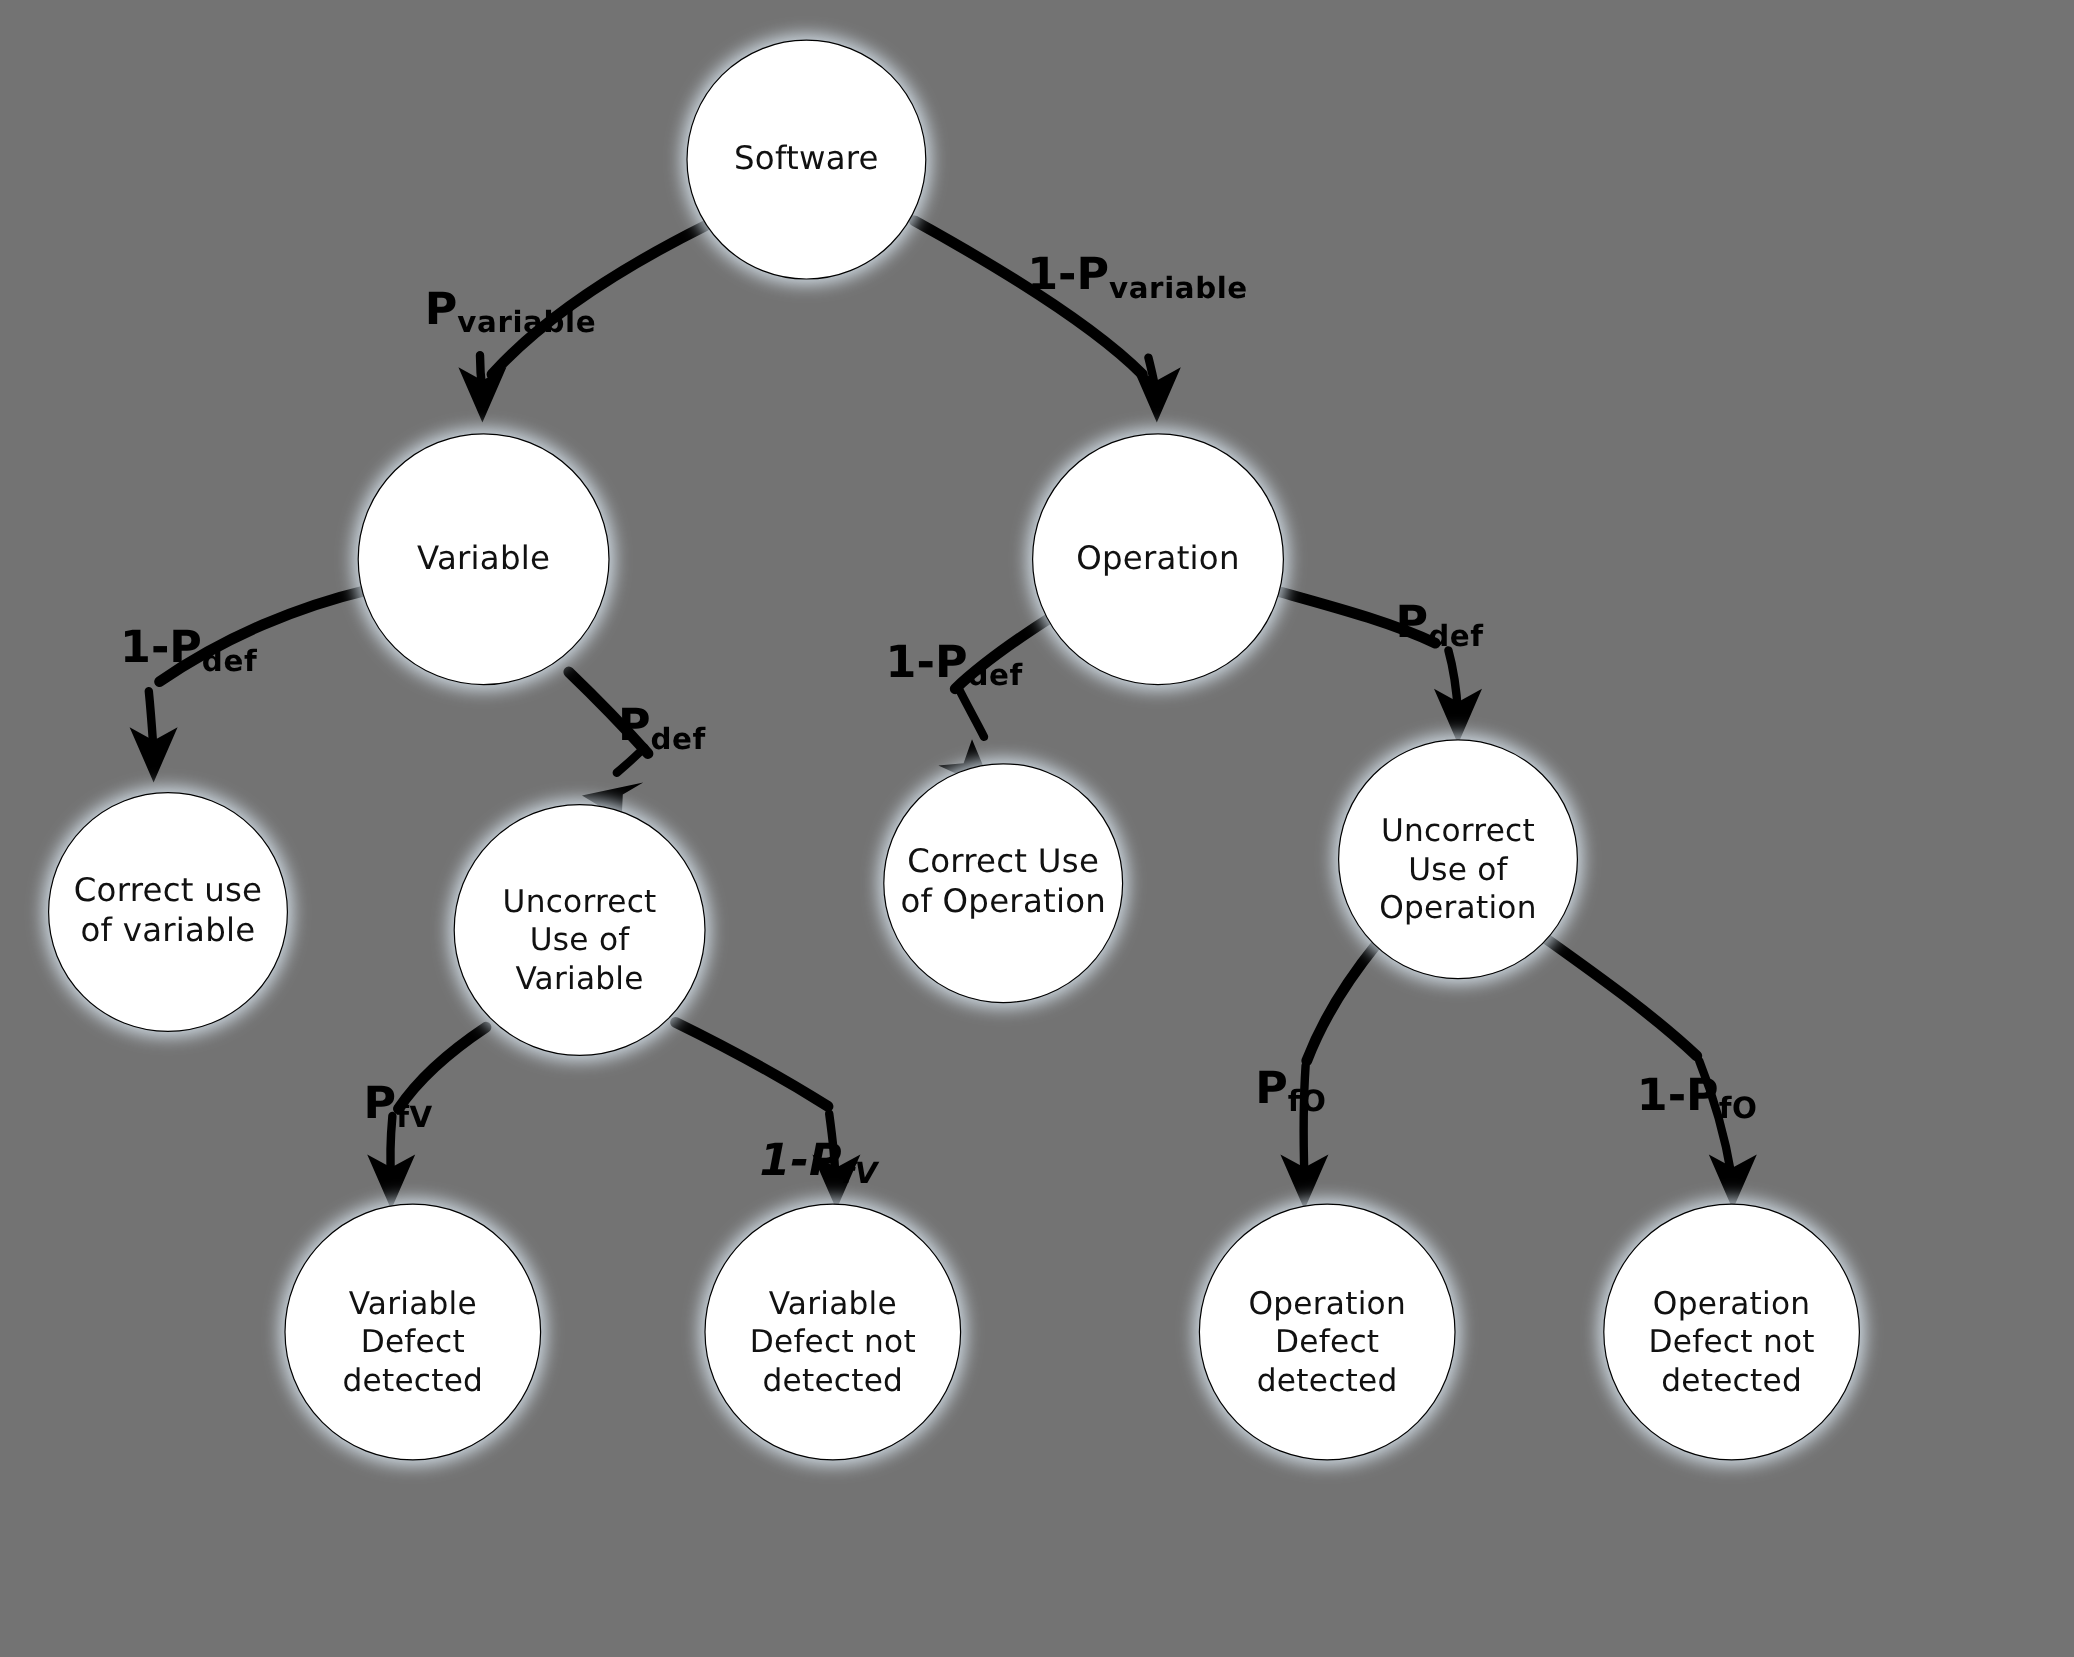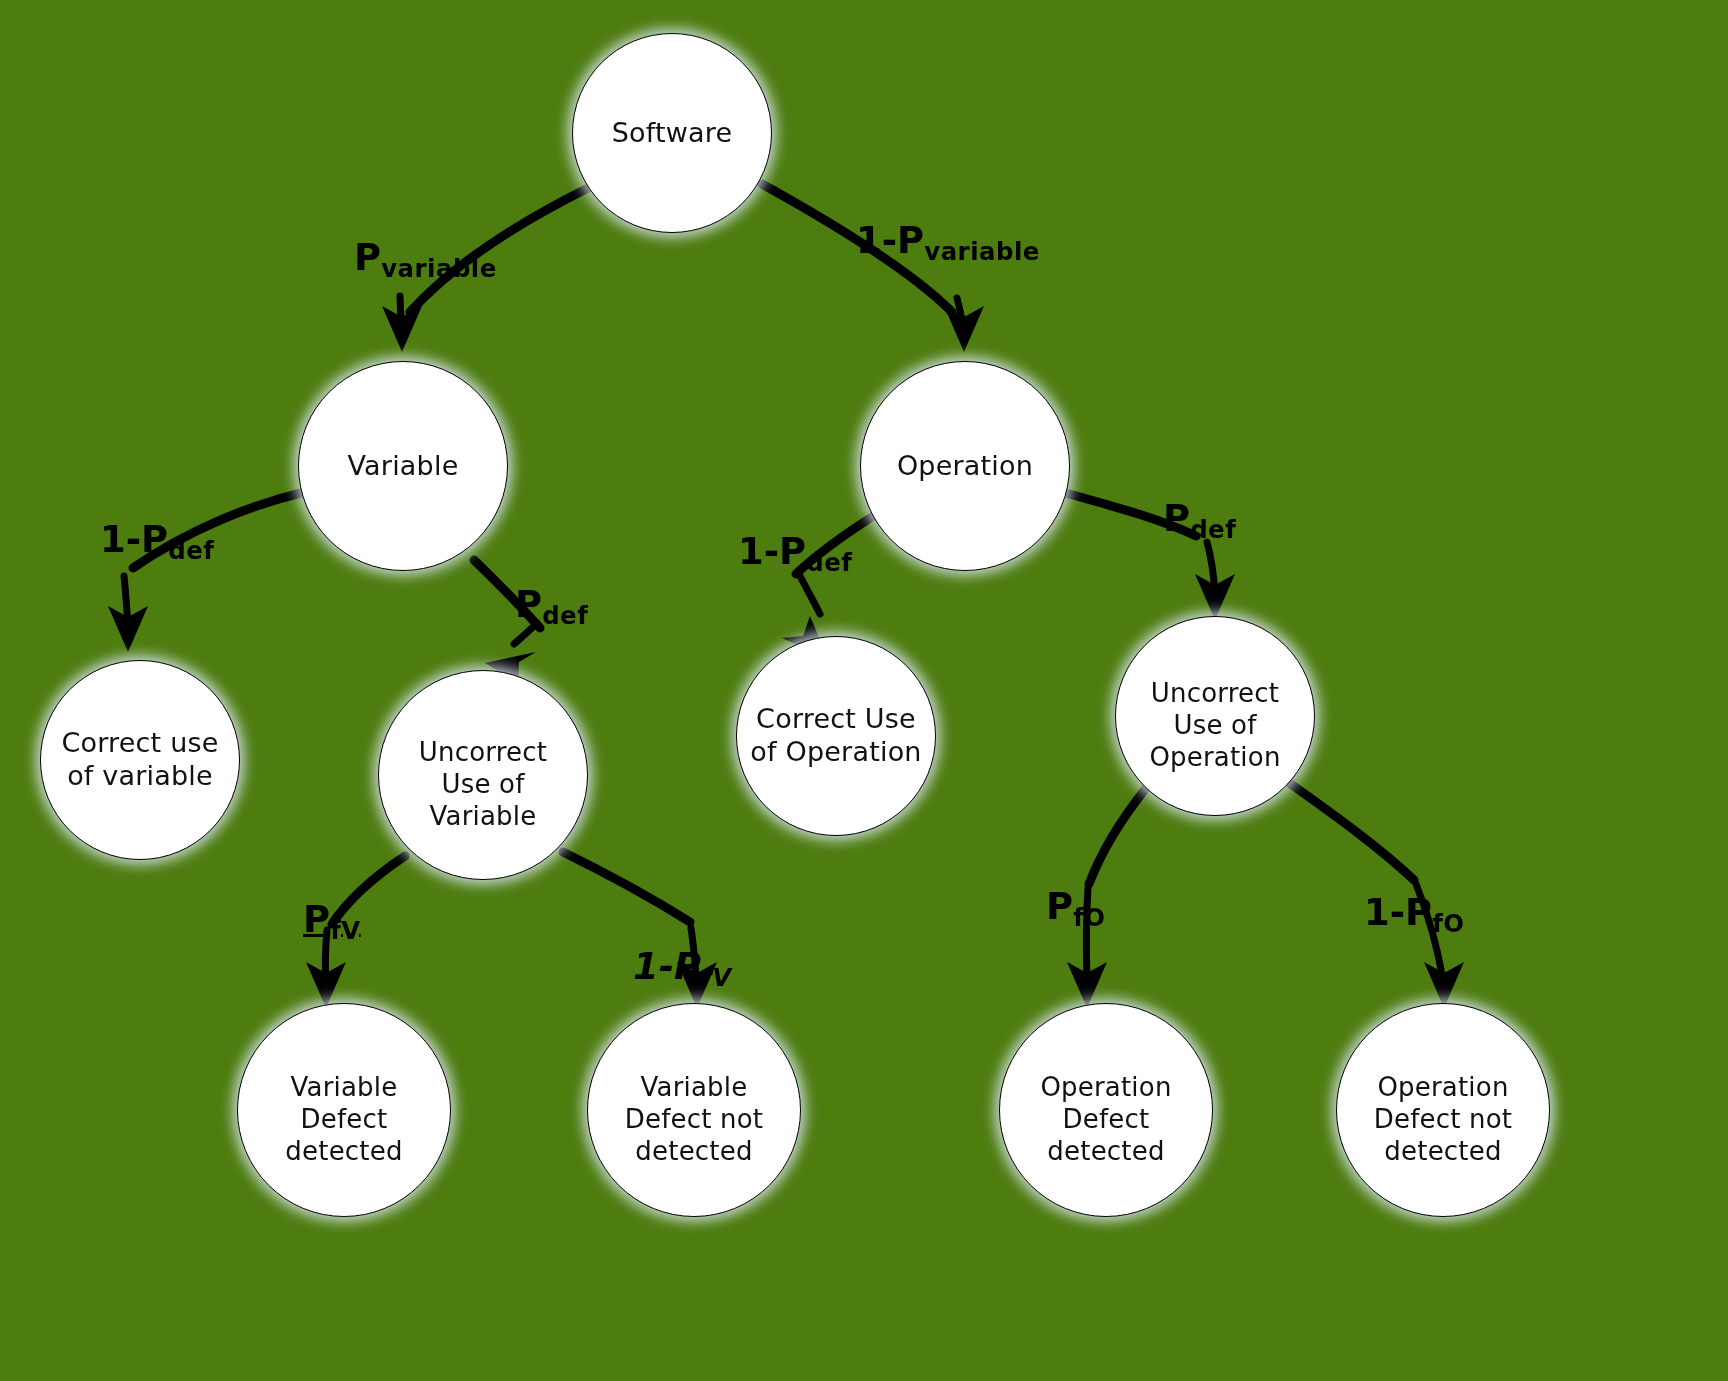--- a/index.html
+++ b/index.html
@@ -4,21 +4,21 @@
 <style>
   html, body {
     margin: 0;
     padding: 0;
     background: #ffffff;
   }
   #canvas {
     position: relative;
     width: 1728px;
     height: 1381px;
-    background: #4d7c0f;
+    background: #737373;
     overflow: hidden;
     font-family: "DejaVu Sans", "Liberation Sans", sans-serif;
   }
   svg.edges {
     position: absolute;
     left: 0;
     top: 0;
     width: 1728px;
     height: 1381px;
     pointer-events: none;
@@ -173,41 +173,41 @@
   <div class="node" style="left:1336px; top:1003px; width:214px; height:214px;">
     <div class="node-label small">Operation
 Defect not
 detected</div>
   </div>
 
   <div class="edge-label" style="left:354px; top:239px;">
     <span>P</span><sub>variable</sub>
   </div>
 
-  <div class="edge-label" style="left:856px; top:222px;">
+  <div class="edge-label" style="left:856px; top:210px;">
     <span>1-P</span><sub>variable</sub>
   </div>
 
   <div class="edge-label" style="left:100px; top:521px;">
     <span>1-P</span><sub>def</sub>
   </div>
 
   <div class="edge-label" style="left:515px; top:586px;">
     <span>P</span><sub>def</sub>
   </div>
 
   <div class="edge-label" style="left:738px; top:533px;">
     <span>1-P</span><sub>def</sub>
   </div>
 
   <div class="edge-label" style="left:1163px; top:500px;">
     <span>P</span><sub>def</sub>
   </div>
 
-  <div class="edge-label" style="left:303px; top:901px;text-decoration:underline;">
+  <div class="edge-label" style="left:303px; top:901px;">
     <span>P</span><sub>fV</sub>
   </div>
 
   <div class="edge-label" style="left:633px; top:948px;font-style:italic;">
     <span>1-P</span><sub>fV</sub>
   </div>
 
   <div class="edge-label" style="left:1046px; top:888px;">
     <span>P</span><sub>fO</sub>
   </div>

